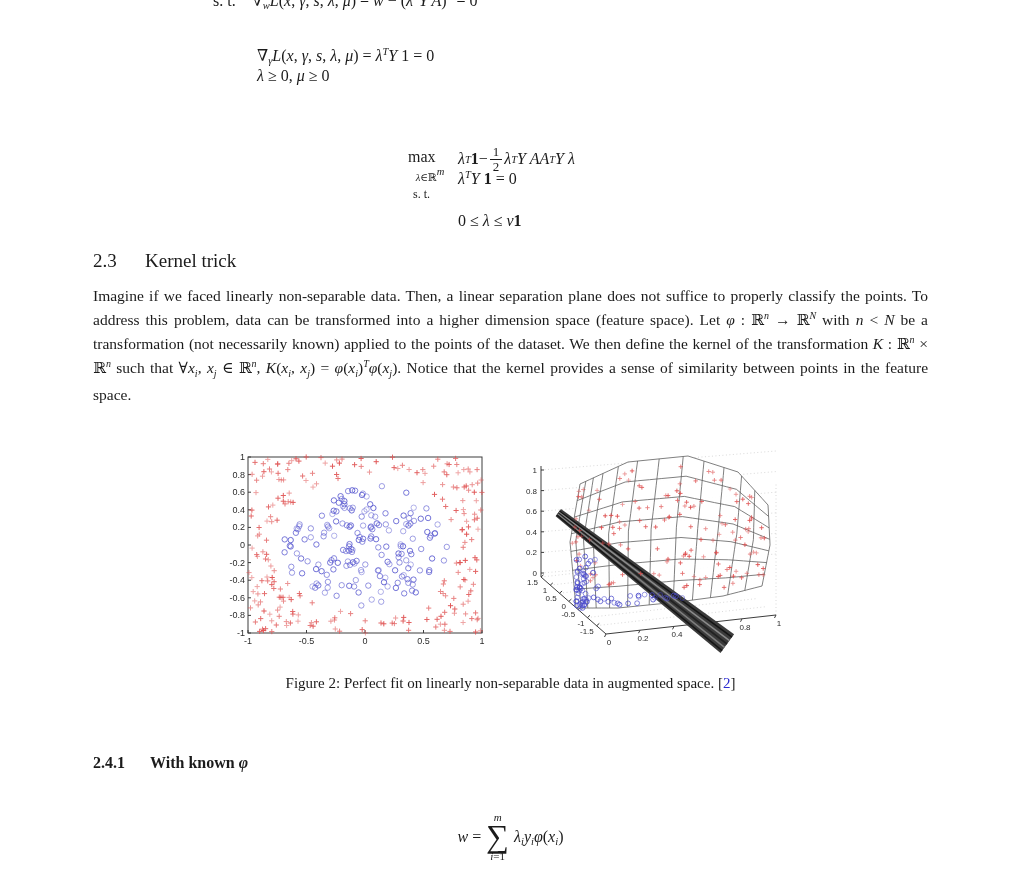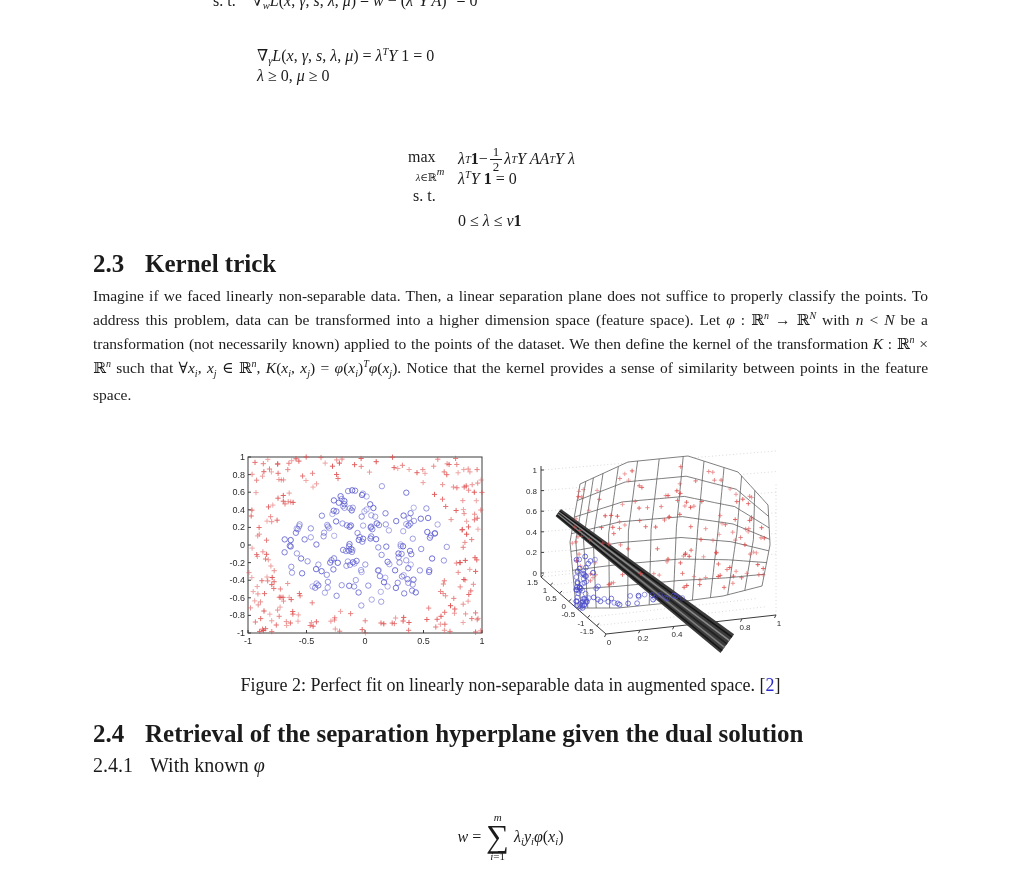--- a/index.html
+++ b/index.html
@@ -6,35 +6,35 @@
   .page{position:relative;width:1016px;height:874px;background:#ffffff;overflow:hidden;
         font-family:"Liberation Serif","DejaVu Serif",serif;color:#1b1b1b;}
   .abs{position:absolute;}
   .math{font-size:16px;white-space:nowrap;}
   .math i, .body-text i, .subheading i {font-style:italic;}
   .math sup{font-size:10.5px;vertical-align:6px;}
   .math sub{font-size:10.5px;vertical-align:-3px;}
   .body-text{font-size:15.5px;line-height:20px;text-align:justify;width:835px;}
   .body-text sup{font-size:10px;}
   .body-text sub{font-size:10px;}
-  .heading{font-size:25px;font-weight:bold;white-space:nowrap;}
+  .heading{font-size:19px;font-weight:normal;white-space:nowrap;}
   .heading .num{display:inline-block;min-width:52px;}
-  .subheading{font-size:20px;font-weight:normal;white-space:nowrap;}
+  .subheading{font-size:16px;font-weight:bold;white-space:nowrap;}
   .subheading .num{display:inline-block;min-width:57px;}
   .frac{display:inline-block;vertical-align:-9px;text-align:center;font-size:13px;line-height:1.05;margin:0 2px;}
   .frac .fn{display:block;border-bottom:1px solid #1b1b1b;padding:0 3px;}
   .frac .fd{display:block;padding:0 3px;}
   .dualblock{width:300px;height:100px;}
   .dual-max{position:absolute;left:3px;top:6px;font-size:16px;}
   .dual-maxsub{position:absolute;left:0px;top:24px;width:50px;text-align:center;font-size:10.5px;}
   .dual-obj{position:absolute;left:53px;top:0px;height:34px;display:flex;align-items:center;}
-  .dual-st{position:absolute;left:8px;top:45px;font-size:16px;text-align:right;}
+  .dual-st{position:absolute;left:8px;top:45px;font-size:12px;text-align:right;}
   .dual-c1{position:absolute;left:53px;top:27px;}
   .dual-c2{position:absolute;left:53px;top:70px;}
-  .caption-line{width:835px;text-align:center;font-size:18px;}
+  .caption-line{width:835px;text-align:center;font-size:15px;}
   .cite-link{color:#2a2ad0;cursor:pointer;text-decoration:none;}
   .eq-center{width:835px;display:flex;justify-content:center;align-items:center;}
   .bigsum{display:inline-flex;flex-direction:column;align-items:center;line-height:1;margin:0 5px;vertical-align:middle;}
   .bigsum .stop{font-size:11px;font-style:italic;}
   .bigsum .sigma{font-size:32px;line-height:0.85;}
   .bigsum .sbot{font-size:11px;}
   svg text{font-family:"Liberation Sans","DejaVu Sans",sans-serif;fill:#2b2b2b;}
 </style>
 </head>
 <body>
@@ -828,23 +828,20 @@
         <circle cx="65.2" cy="151.6" r="2.4" fill="none" stroke="#4b4bcc" stroke-width="0.9" opacity="0.71"></circle>
         <circle cx="63.4" cy="152.7" r="2.4" fill="none" stroke="#4b4bcc" stroke-width="0.9" opacity="0.81"></circle>
         <circle cx="135.1" cy="149.6" r="2.4" fill="none" stroke="#4b4bcc" stroke-width="0.9" opacity="0.89"></circle>
         <circle cx="66.3" cy="154.7" r="2.4" fill="none" stroke="#4b4bcc" stroke-width="0.9" opacity="0.86"></circle>
       </svg></div>
 
   <div class="abs caption-line" style="left:93px;top:675px;">
     <span>Figure 2: Perfect fit on linearly non-separable data in augmented space. </span><span>[</span><span class="cite-link">2</span><span>]</span>
   </div>
 
-  <div class="abs heading" style="left:93px;top:720px;">
-    <span class="num">2.4</span><span>Retrieval of the separation hyperplane given the dual solution</span>
-  </div>
 
   <div class="abs subheading" style="left:93px;top:754px;">
     <span class="num">2.4.1</span><span>With known <i>φ</i></span>
   </div>
 
 
   <div class="abs eq-center" style="left:93px;top:810px;height:54px;">
     <span class="math"><i>w</i> =</span>
     <span class="bigsum">
       <span class="stop"><i>m</i></span>

